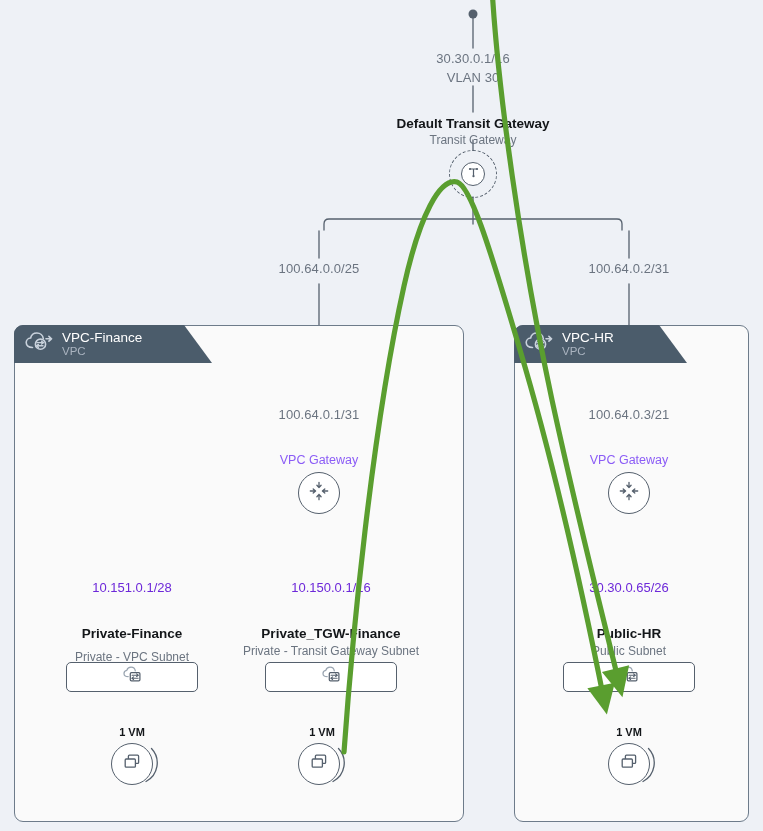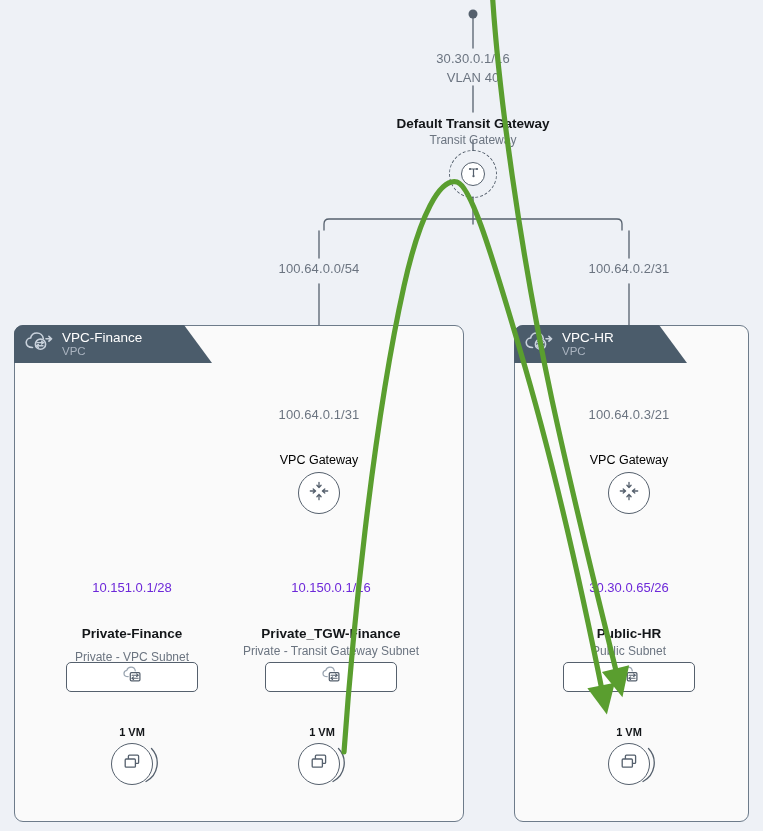--- a/index.html
+++ b/index.html
@@ -12,21 +12,21 @@
   }
   #stage{position:absolute;inset:0;width:763px;height:831px;}
   svg.layer{position:absolute;left:0;top:0;width:763px;height:831px;overflow:visible;}
 
   
   .lbl{position:absolute;white-space:nowrap;transform:translateX(-50%);}
   .cidr{font-size:13px;color:#6b7480;letter-spacing:.1px;}
   .sub-cidr{font-size:13px;color:#6d28d9;}
   .node-title{font-size:13.5px;font-weight:bold;color:#131619;}
   .node-sub{font-size:12px;color:#6b7480;}
-  .gw-label{font-size:12.5px;color:#000000;}
+  .gw-label{font-size:12.5px;color:#8b5cf6;}
   .vm-label{font-size:11px;font-weight:bold;color:#131619;}
 
   
   .vpc{
     position:absolute;
     background:#fafafa;
     border:1px solid #6d7b8a;
     border-radius:9px;
     box-sizing:border-box;
   }
@@ -162,38 +162,38 @@
       <span class="vpc-hdr-txt">
         <span class="vpc-name">VPC-HR</span>
         <span class="vpc-kind">VPC</span>
       </span>
     </div>
   </div>
 
   <div class="endpoint-dot" style="left:473px;top:14px;"></div>
 
   <div class="lbl cidr" style="left:473px;top:51px;">30.30.0.1/16</div>
-  <div class="lbl cidr" style="left:473px;top:70px;">VLAN 40</div>
+  <div class="lbl cidr" style="left:473px;top:70px;">VLAN 30</div>
 
   <div class="lbl node-title" style="left:473px;top:116px;">Default Transit Gateway</div>
   <div class="lbl node-sub" style="left:473px;top:133px;">Transit Gateway</div>
 
   <div class="tgw-outer" style="left:473px;top:174px;"></div>
   <div class="circ tgw-inner" style="left:473px;top:174px;">
     <span>
       <svg width="15" height="15" viewBox="0 0 15 15">
         <path d="M4.0 4.0 h7.0 M7.5 4.0 v7.0" stroke="#55606d" stroke-width="1.2" stroke-linecap="round" fill="none"></path>
         <circle cx="4.0" cy="4.0" r="1.1" fill="#55606d"></circle>
         <circle cx="11.0" cy="4.0" r="1.1" fill="#55606d"></circle>
         <circle cx="7.5" cy="11.2" r="1.1" fill="#55606d"></circle>
       </svg>
     </span>
   </div>
 
-  <div class="lbl cidr" style="left:319px;top:261px;">100.64.0.0/54</div>
+  <div class="lbl cidr" style="left:319px;top:261px;">100.64.0.0/25</div>
   <div class="lbl cidr" style="left:629px;top:261px;">100.64.0.2/31</div>
 
   <div class="lbl cidr" style="left:319px;top:407px;">100.64.0.1/31</div>
   <div class="lbl gw-label" style="left:319px;top:453px;">VPC Gateway</div>
   <div class="circ gw" style="left:319px;top:493px;">
     <span>
       <svg width="22" height="22" viewBox="0 0 22 22">
         <g stroke="#55606d" stroke-width="1.3" stroke-linecap="round" stroke-linejoin="round" fill="none">
           <path d="M11 2.3 v5.2 M8.9 5.2 L11 7.6 L13.1 5.2"></path>
           <path d="M11 19.7 v-5.2 M8.9 16.8 L11 14.4 L13.1 16.8"></path>

